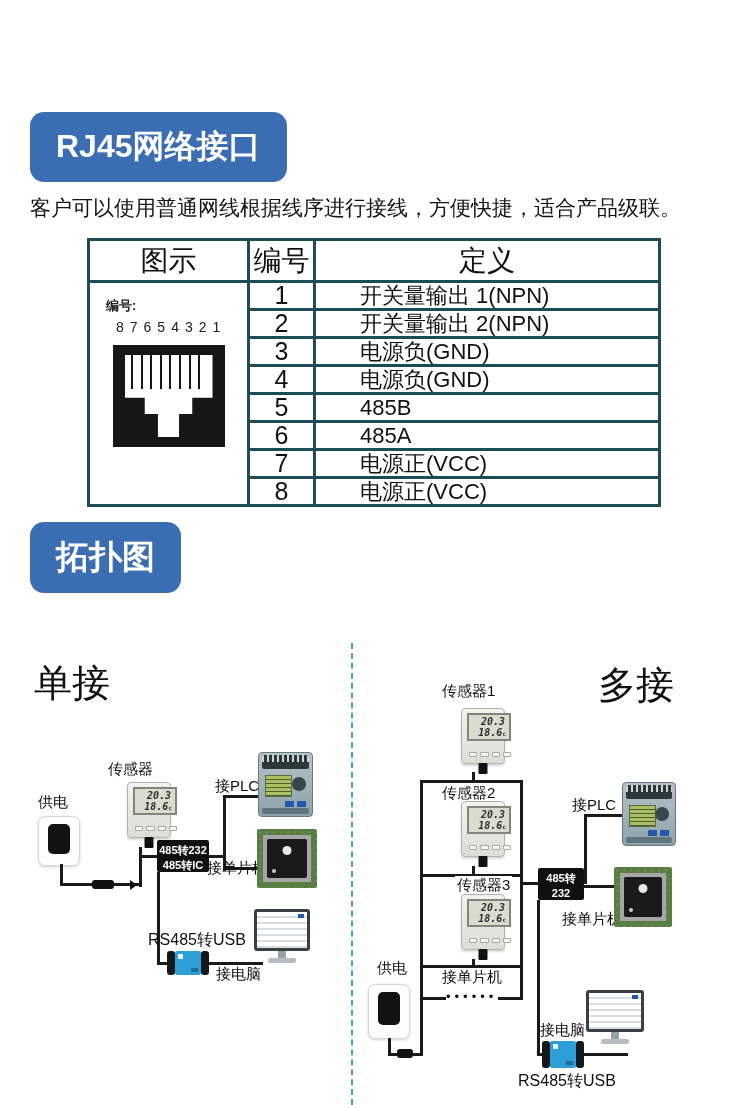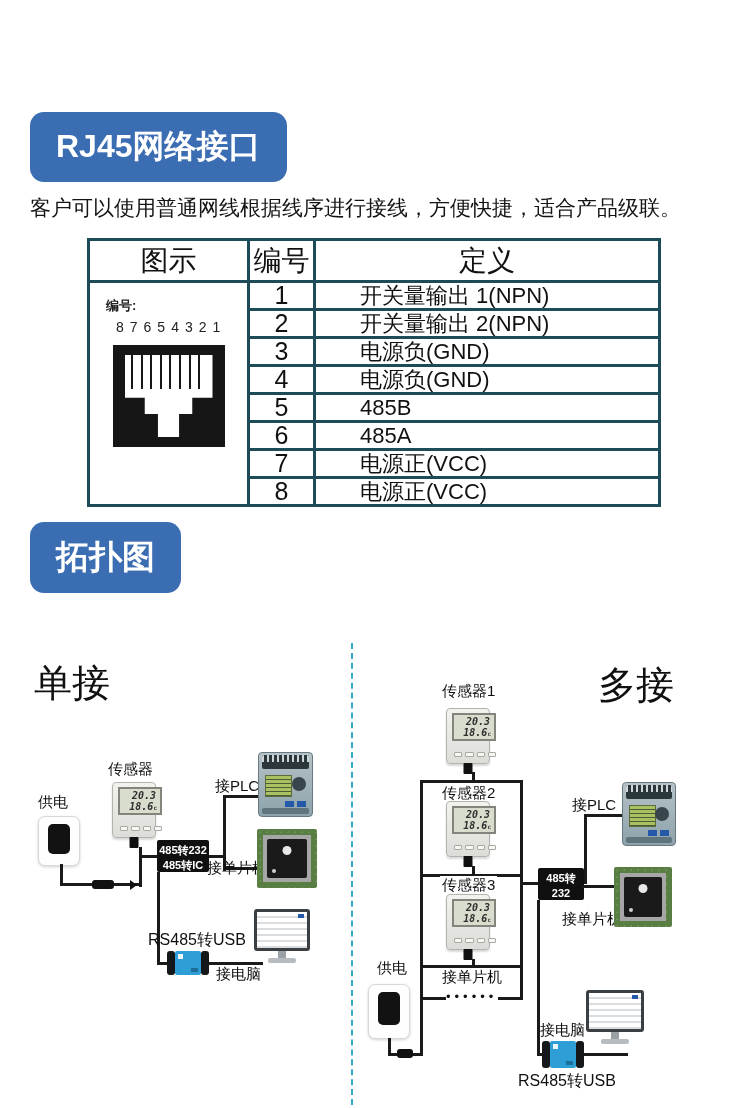--- a/index.html
+++ b/index.html
@@ -46,21 +46,21 @@
   .wire.h { height:3px; } .wire.v { width:3px; }
   .lump { position:absolute; background:#111; border-radius:3px; }
   .wire-arrow { position:absolute; width:0; height:0; border-top:5px solid transparent;
     border-bottom:5px solid transparent; border-left:7px solid #111; }
 
   .box485 { position:absolute; background:#101010; color:#fff; font-size:11px; font-weight:bold;
     text-align:center; line-height:1.35; padding-top:3px; border-radius:2px; }
 
   
   .sensor { position:absolute; width:44px; height:56px; background:linear-gradient(#f2f2ef,#dcdcd8);
-    border:1px solid #b3b3ae; border-radius:4px; box-shadow:0 2px 2px rgba(0,0,0,.15); }
+    border:1px solid #b3b3ae; border-radius:4px; box-shadow:0 2px 2px rgba(0,0,0,.15);margin-left:15px; }
   .lcd { position:absolute; left:5px; top:4px; width:44px; height:28px; background:#d9ddcd;
     border:2px solid #83857c; }
   .lcd-l1 { font-size:10px; font-weight:bold; font-style:italic; color:#2e2e2e; text-align:right;
     padding:2px 4px 0 0; line-height:1; font-family:"DejaVu Sans Mono",monospace; }
   .lcd-l2 { font-size:10px; font-weight:bold; font-style:italic; color:#2e2e2e; text-align:right;
     padding:1px 3px 0 0; line-height:1; font-family:"DejaVu Sans Mono",monospace; }
   .lcd-unit { font-size:6px; font-style:normal; }
   .sensor-buttons { position:absolute; left:7px; bottom:6px; width:42px; display:flex; gap:3px; }
   .sensor-buttons span { flex:1; height:5px; background:#f7f7f4; border:1px solid #a9a9a4; border-radius:1px; }
   .sensor-plug { position:absolute; left:50%; bottom:-11px; transform:translateX(-50%);
@@ -293,21 +293,21 @@
           <span></span>
           <span></span>
           <span></span>
           <span></span>
         </div>
       <div class="sensor-plug"></div>
     </div>
     <div class="wire v" style="left:472px; top:228px; height:10px;"></div>
     <div class="wire h" style="left:420px; top:236px; width:103px;"></div>
 
-    <div class="dlabel ctr" style="left:440px; top:238px;">传感器3</div>
+    <div class="dlabel ctr" style="left:455px; top:238px;">传感器3</div>
     <div class="sensor" style="left:446px; top:256px;">
       <div class="lcd">
         <div class="lcd-l1"><span>20.3</span></div>
         <div class="lcd-l2"><span>18.6</span><span class="lcd-unit">c</span></div>
       </div>
       <div class="sensor-buttons">
           <span></span>
           <span></span>
           <span></span>
           <span></span>

